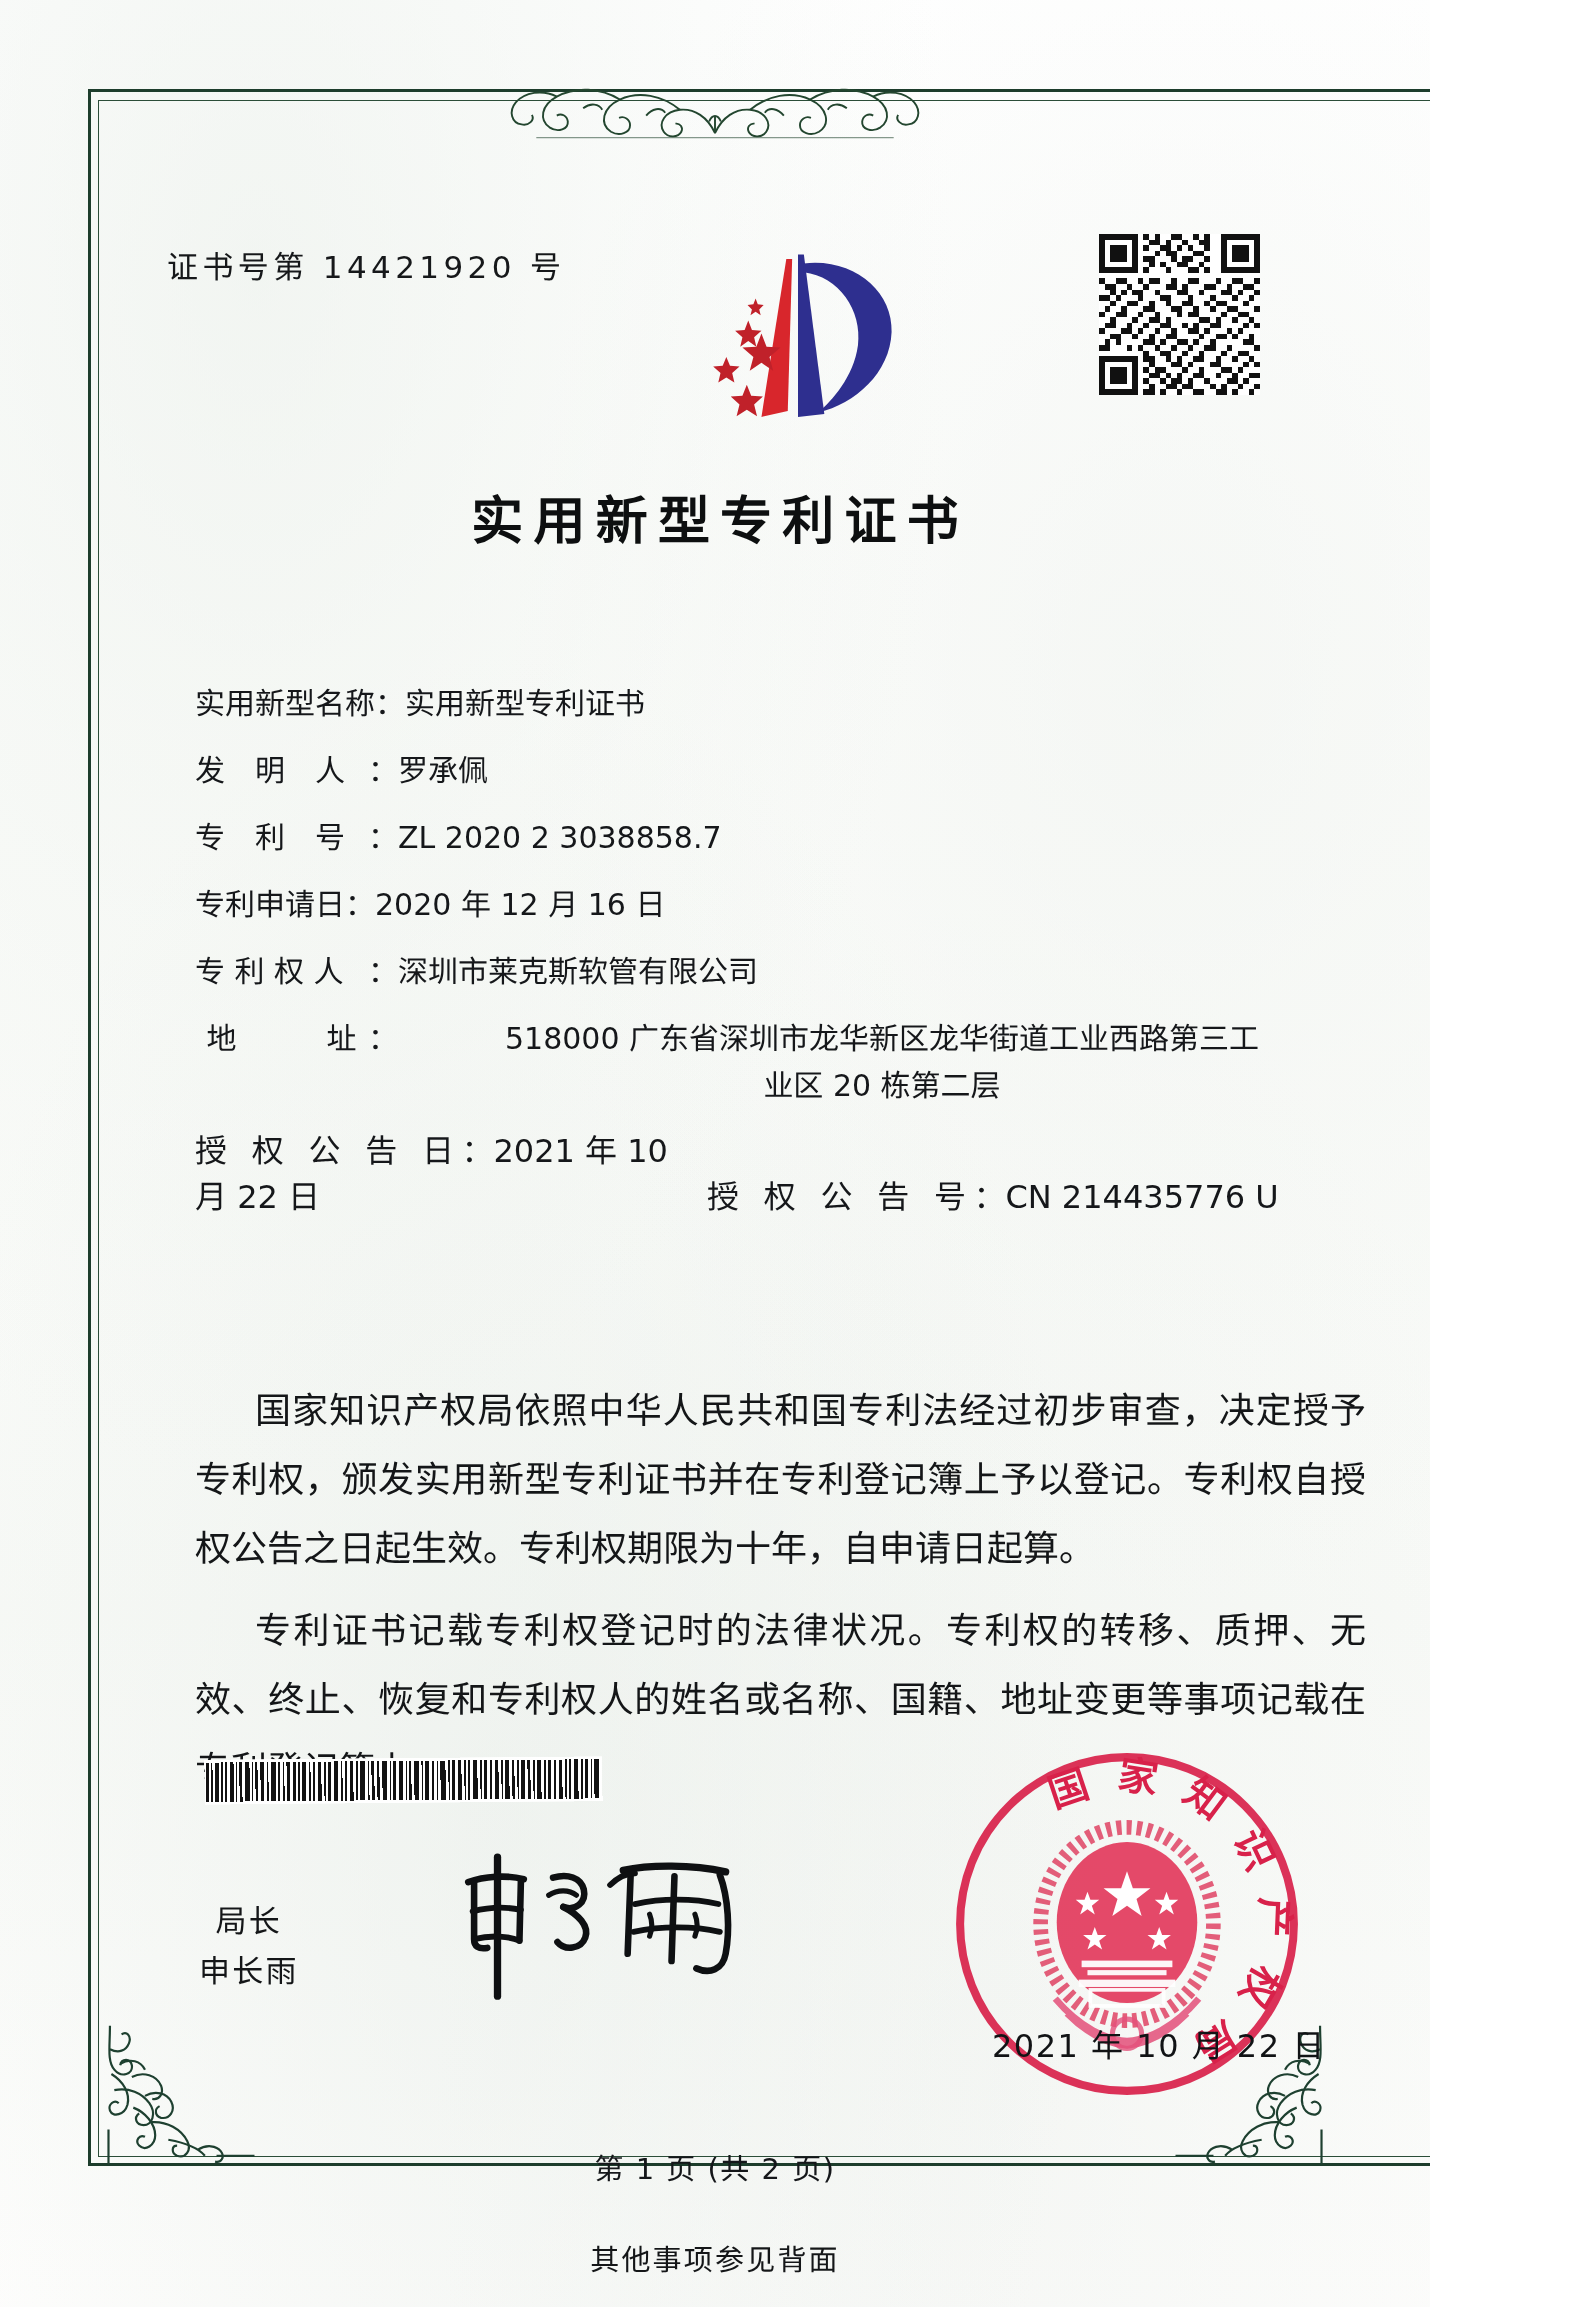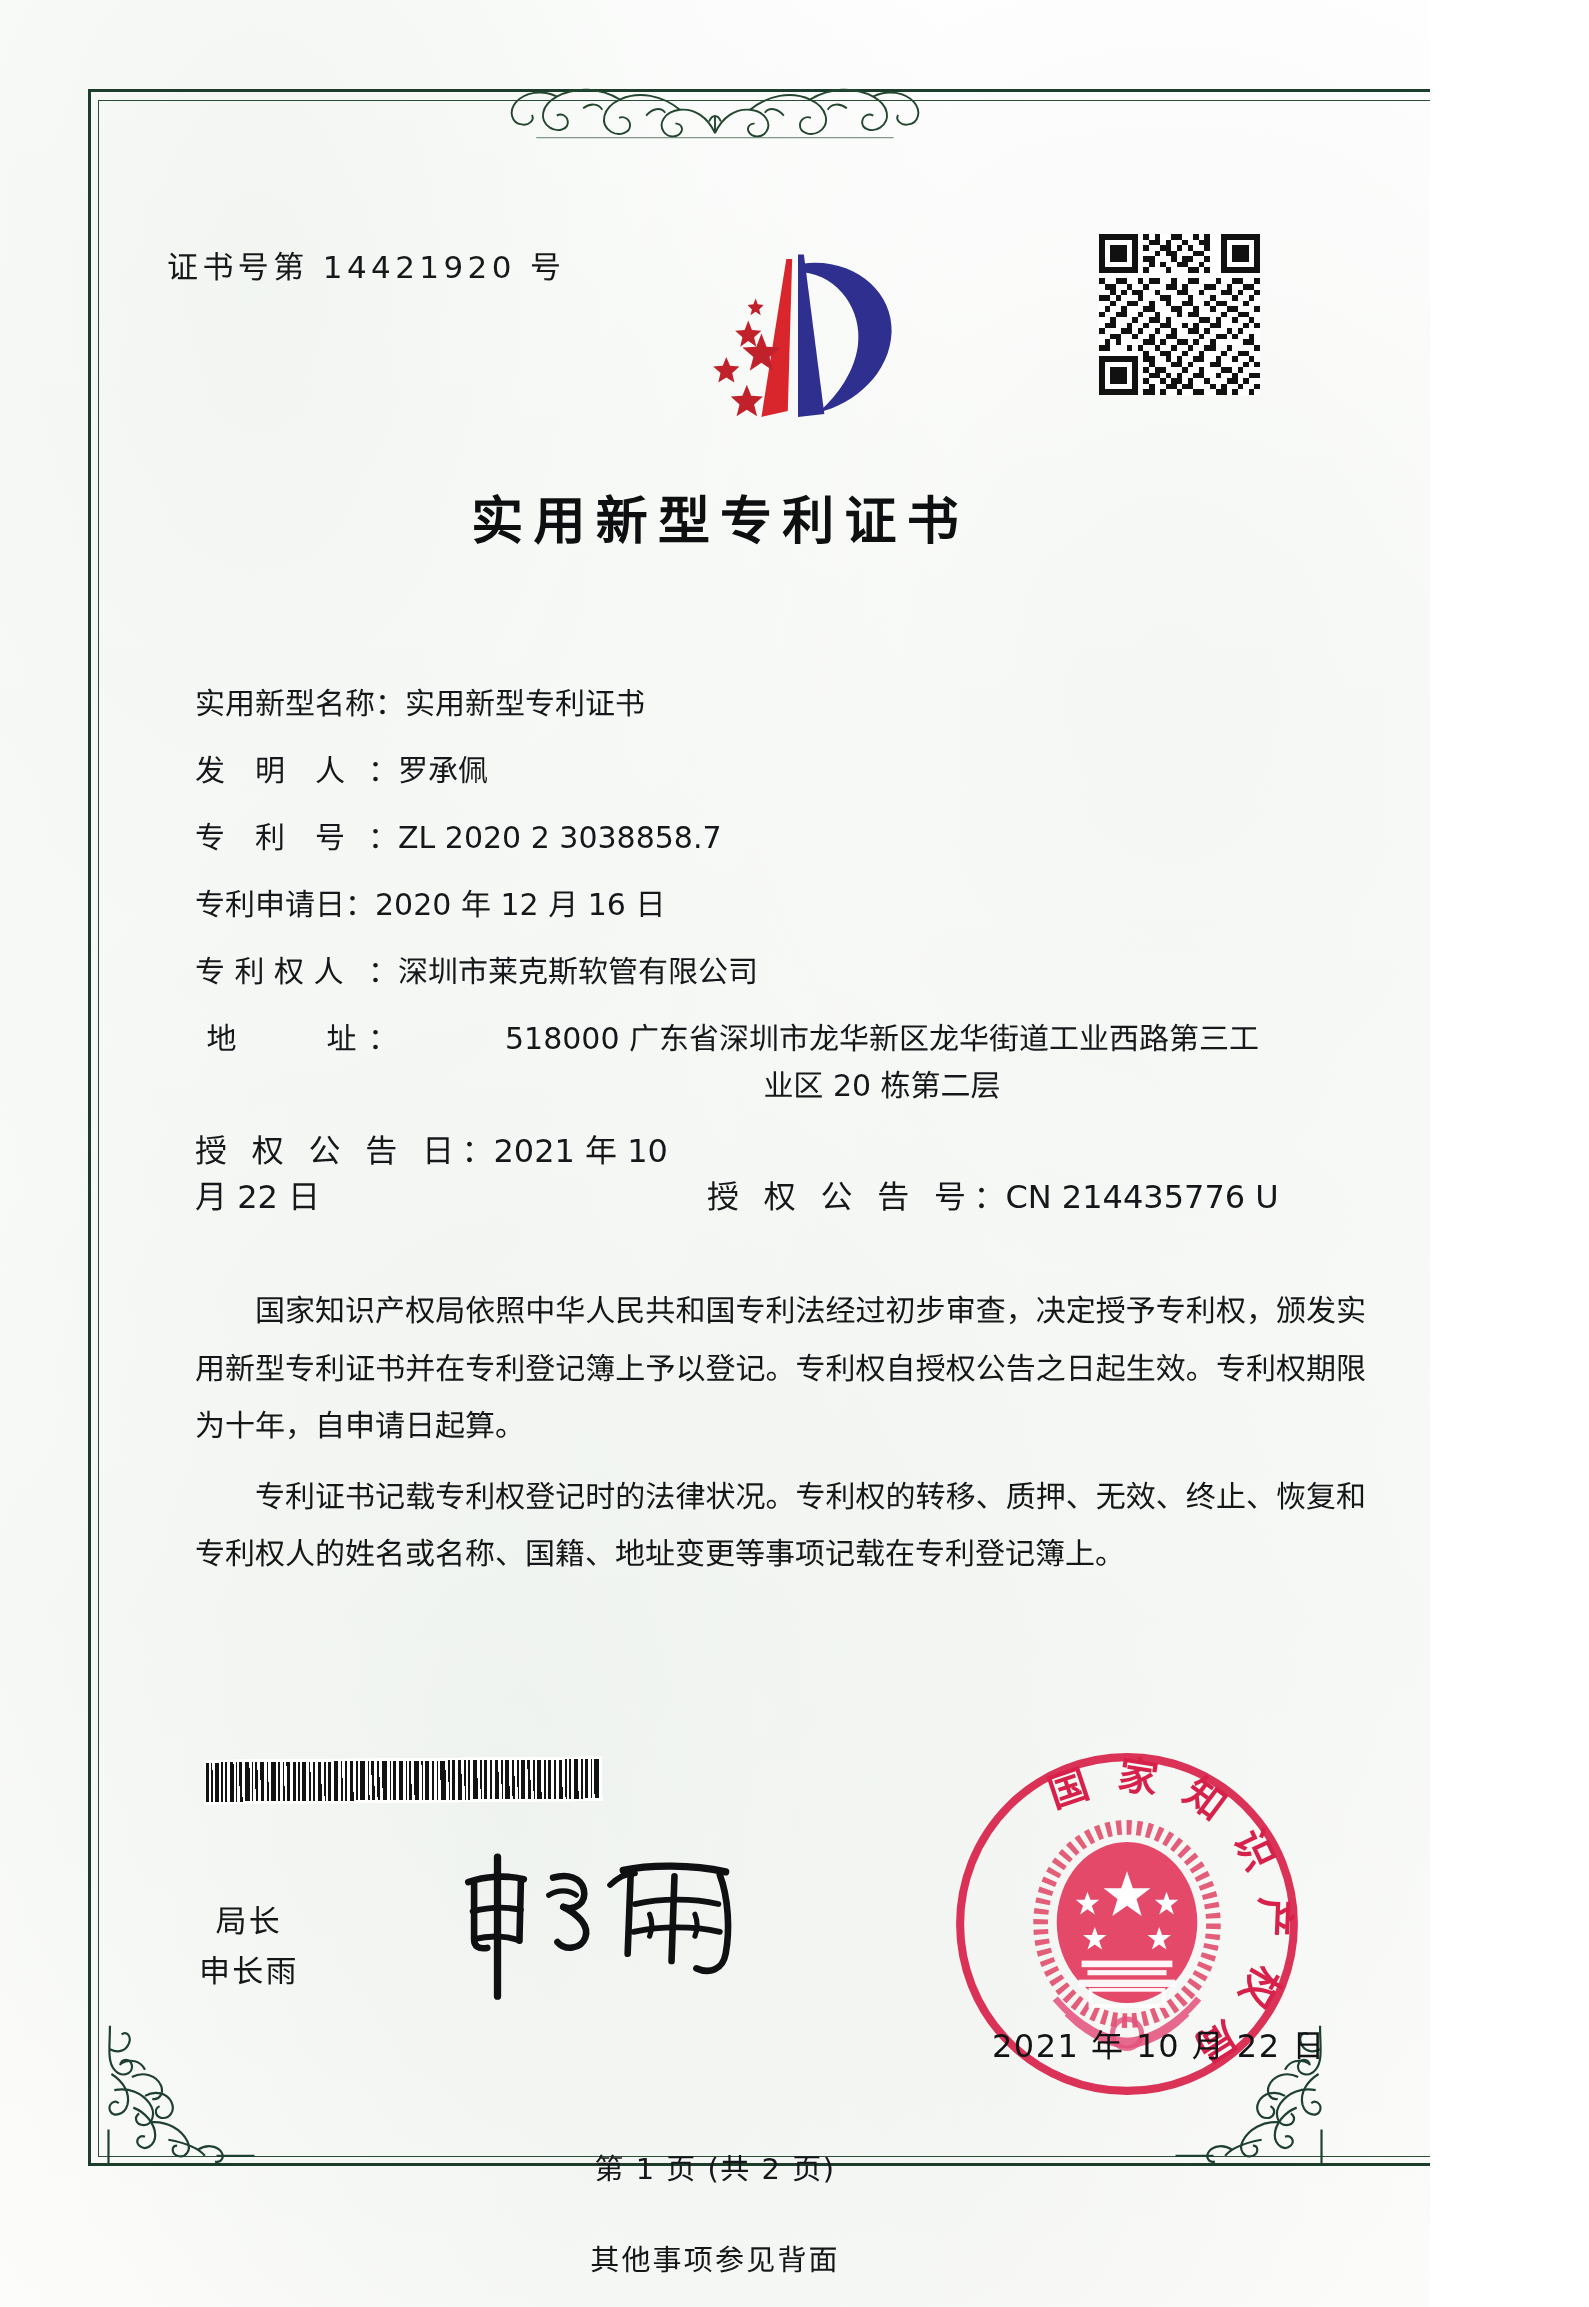--- a/index.html
+++ b/index.html
@@ -155,23 +155,23 @@
     font-size: 32px;
   }
   .grant-date-block { width: 512px; }
   .grant-no-block { flex: 1 1 auto; }
   .sp { letter-spacing: 7.3px; }
 
   
   .body-text {
     position: absolute;
     left: 195px;
-    top: 1282px;
+    top: 1376px;
     width: 1171px;
-    font-size: 30px;
+    font-size: 36px;
     line-height: 1.92;
     color: #141618;
     text-align: justify;
   }
   .body-text p {
     margin: 0 0 13px 0;
     text-indent: 60px;
   }
 
   

